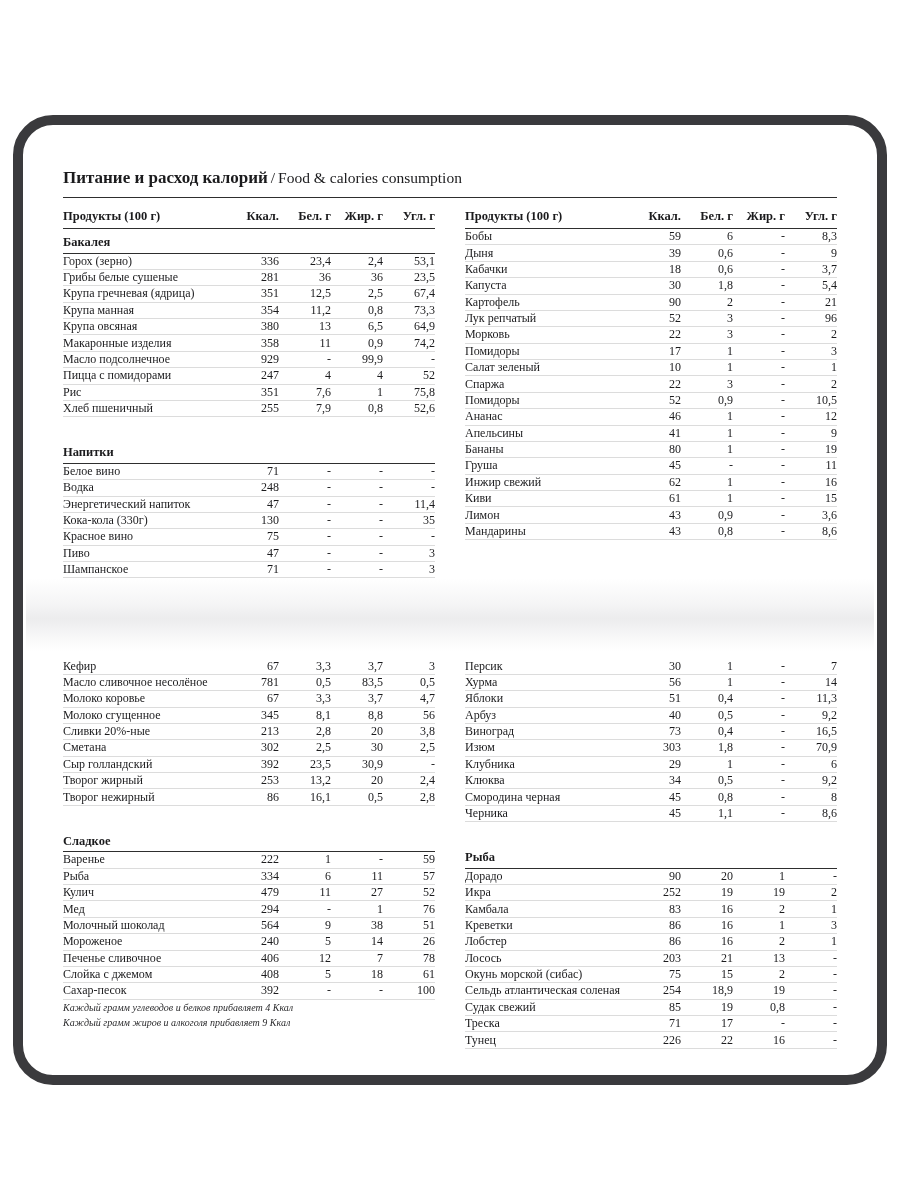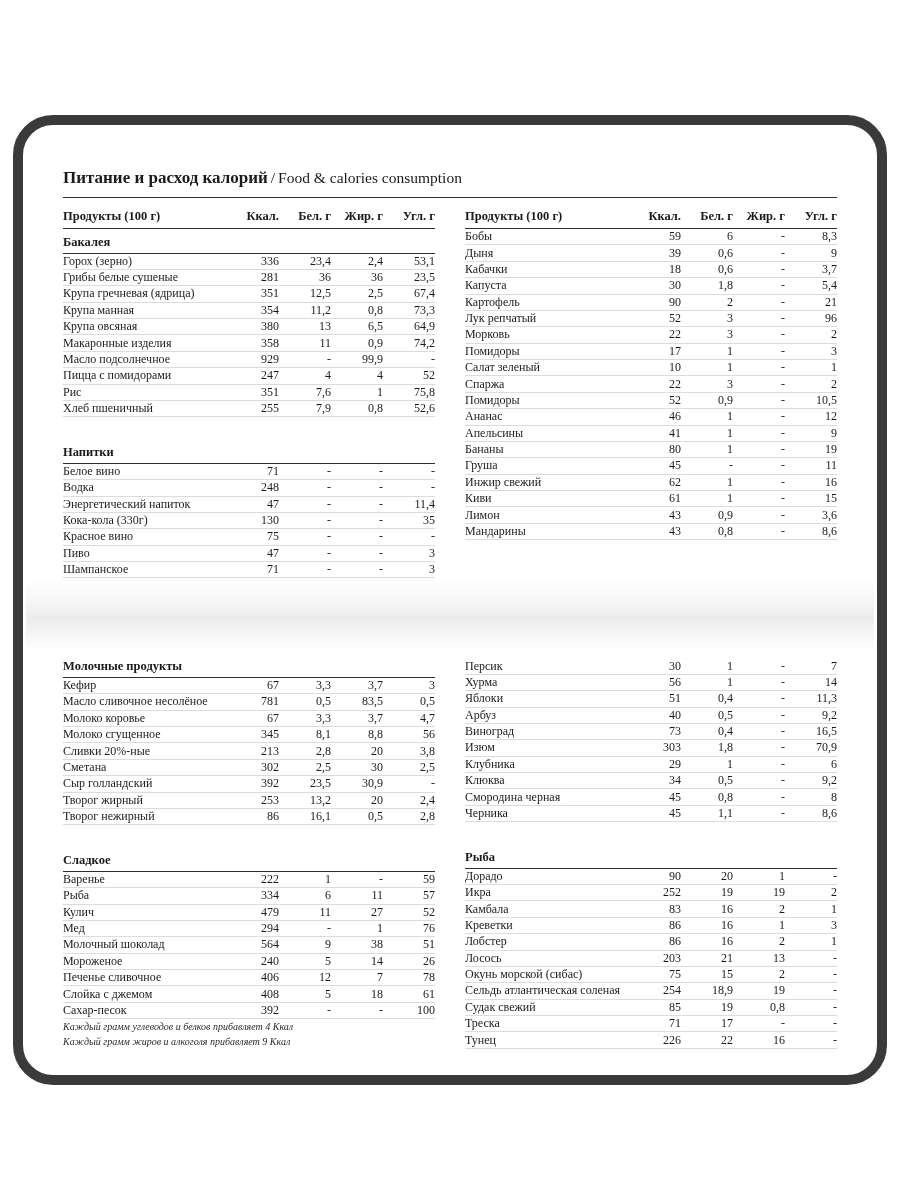--- a/index.html
+++ b/index.html
@@ -408,21 +408,20 @@
               <div class="c num">-</div>
               <div class="c num">8,6</div>
             </div>
           </div>
         </div>
     </div>
 
     <div class="half bottom">
       <div class="col">
           <div class="section">
-            <div class="section-title">Молочные продукты</div>
             <div class="row">
               <div class="c name">Кефир</div>
               <div class="c num">67</div>
               <div class="c num">3,3</div>
               <div class="c num">3,7</div>
               <div class="c num">3</div>
             </div>
             <div class="row">
               <div class="c name">Масло сливочное несолёное</div>
               <div class="c num">781</div>

